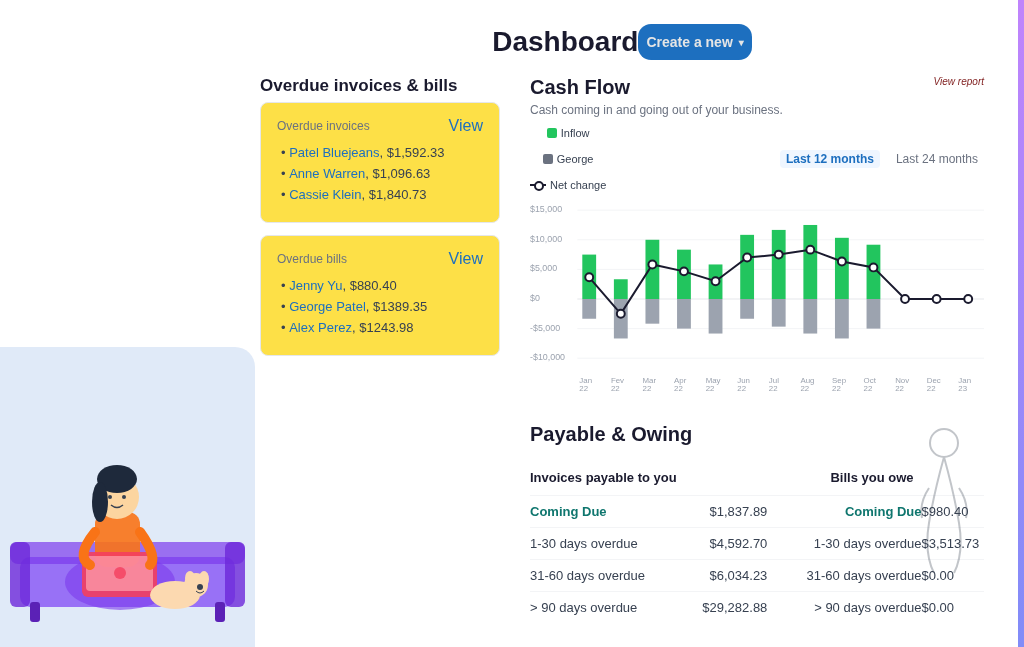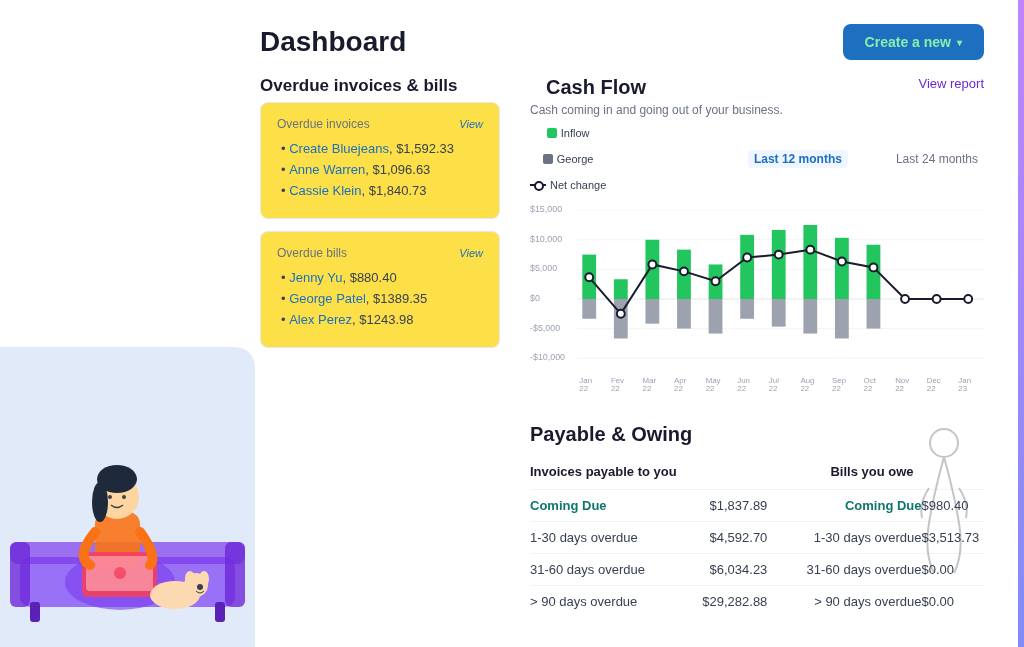--- a/index.html
+++ b/index.html
@@ -23,34 +23,34 @@
     .page-wrapper::after {
       content: '';
       position: absolute;
       right: 0; top: 0; bottom: 0;
       width: 6px;
       background: linear-gradient(to bottom, #c084fc, #818cf8);
     }
     .header {
       display: flex;
       align-items: center;
-      justify-content: space-between;
+      justify-content: center;
       padding: 24px 40px 16px 260px;
     }
     .header-title {
       font-size: 28px;
       font-weight: 700;
       color: #1a1a2e;
     }
     .create-btn {
       background: #1d6fbf;
-      color: #86efac;
+      color: #e5e5e5;
       border: none;
-      border-radius: 8px;
-      padding: 10px 22px;
+      border-radius: 13px;
+      padding: 10px 8px;
       font-size: 14px;
       font-weight: 600;
       cursor: pointer;
       display: flex;
       align-items: center;
       gap: 6px;
     }
     .create-btn .chevron { font-size: 10px; }
 
     .main-content {
@@ -83,26 +83,25 @@
       justify-content: space-between;
       align-items: center;
       margin-bottom: 10px;
     }
     .card-header-label {
       font-size: 12px;
       color: #6b7280;
       font-weight: 500;
     }
     .card-view-link {
-      font-size: 11px;
+      font-size: 16px;
       color: #1d6fbf;
       cursor: pointer;
       font-weight: 500;
       text-decoration: none;
-      font-style: italic;
     }
     .invoice-item {
       font-size: 13px;
       color: #374151;
       margin-bottom: 6px;
       padding-left: 4px;
     }
     .invoice-item::before {
       content: '• ';
       color: #374151;
@@ -137,32 +136,32 @@
 
     
     .cashflow-section {
       margin-bottom: 24px;
     }
     .cashflow-header {
       display: flex;
       justify-content: space-between;
       align-items: flex-start;
       margin-bottom: 4px;
-      margin-left: 16px;
     }
     .cashflow-title {
       font-size: 20px;
       font-weight: 700;
       color: #1a1a2e;
     }
     .view-report-link {
-      font-size: 13px;
-      color: #6d28d9;
+      font-size: 10px;
+      color: #7f1d1d;
       cursor: pointer;
       font-weight: 500;
+      font-style: italic;
     }
     .cashflow-subtitle {
       font-size: 12px;
       color: #6b7280;
       margin-bottom: 10px;
     }
     .chart-controls {
       display: flex;
       justify-content: space-between;
       align-items: center;
@@ -212,21 +211,20 @@
     .time-filters {
       display: flex;
       gap: 10px;
       font-size: 12px;
     }
     .time-filter {
       color: #6b7280;
       cursor: pointer;
       padding: 2px 6px;
       border-radius: 4px;
-      margin-left: 32px;
     }
     .time-filter.active {
       color: #1d6fbf;
       font-weight: 600;
       background: #eff6ff;
     }
 
     
     .chart-container {
       position: relative;
@@ -237,21 +235,21 @@
       width: 100%;
       height: 100%;
     }
 
     
     .payable-section { margin-top: 10px; }
     .payable-title {
       font-size: 20px;
       font-weight: 700;
       color: #1a1a2e;
-      margin-bottom: 14px;
+      margin-bottom: 20px;
     }
     .payable-table {
       width: 100%;
       border-collapse: collapse;
       font-size: 13px;
     }
     .payable-table th {
       text-align: left;
       font-weight: 600;
       color: #1a1a2e;
@@ -349,21 +347,21 @@
     <div class="left-col">
       <div class="section-title">Overdue invoices &amp; bills</div>
 
       <div class="card">
         <div class="card-header">
           <span class="card-header-label">Overdue invoices</span>
           <a class="card-view-link">View</a>
         </div>
         <div>
           <div class="invoice-item">
-            <a>Create Bluejeans</a>, $1,592.33
+            <a>Patel Bluejeans</a>, $1,592.33
           </div>
           <div class="invoice-item">
             <a>Anne Warren</a>, $1,096.63
           </div>
           <div class="invoice-item">
             <a>Cassie Klein</a>, $1,840.73
           </div>
         </div>
       </div>
 

